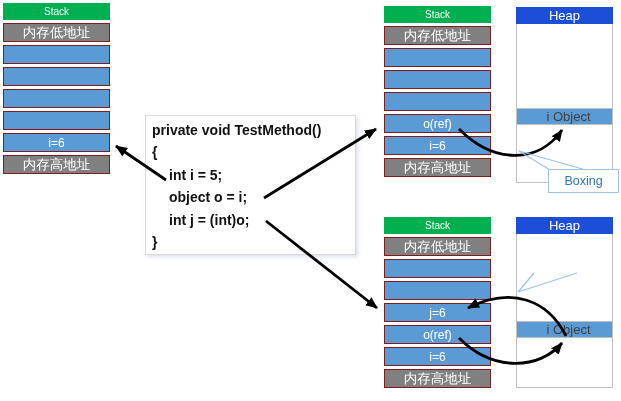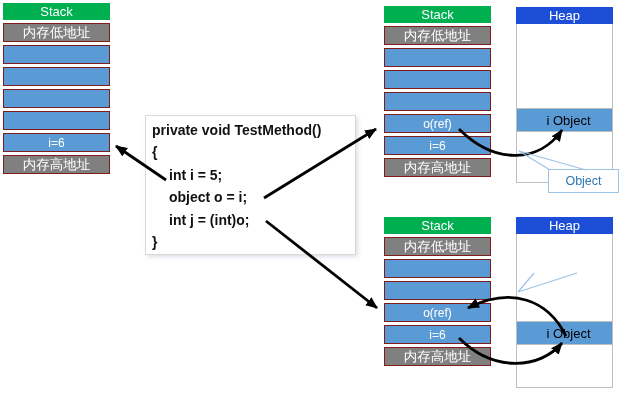--- a/index.html
+++ b/index.html
@@ -3,42 +3,42 @@
 <meta charset="utf-8">
 <style>
   html,body { margin:0; padding:0; background:#fff; }
   .canvas {
     position:relative; width:621px; height:401px; background:#ffffff;
     font-family:"Liberation Sans","DejaVu Sans",sans-serif; overflow:hidden;
   }
   
   .memtable { position:absolute; display:flex; flex-direction:column; gap:3px; width:107px; }
   .memtable .hdr {
-    height:17px; background:#00B050; color:#fff; font-size:13px;
+    height:17px; background:#00B050; color:#fff; font-size:10px;
     display:flex; align-items:center; justify-content:center; flex:0 0 auto;
   }
   .memtable .row {
     height:19px; box-sizing:border-box; border:1px solid #7f1d1d; color:#fff;
     display:flex; align-items:center; justify-content:center; font-size:12px; flex:0 0 auto;
   }
   .row.blue { background:#5B9BD5; }
   .row.gray { background:#808080; font-size:13.5px; }
   
   .heap {
     position:absolute; width:97px; box-sizing:border-box; background:#fff;
     border:1px solid #BFBFBF;
   }
   .heap .hdr {
     height:17px; margin:-1px -1px 0 -1px; background:#1d4ed8; color:#fff; font-size:13px;
     display:flex; align-items:center; justify-content:center;
   }
   .heap .obj {
-    position:absolute; left:-1px; right:-1px; height:24px; background:#5B9BD5;
+    position:absolute; left:-1px; right:-1px; height:17px; background:#5B9BD5;
     border:1px solid #BFBFBF; box-sizing:border-box;
-    color:#000000; font-size:13px; display:flex; align-items:center; justify-content:center;padding-left:8px;
+    color:#404040; font-size:13px; display:flex; align-items:center; justify-content:center;padding-left:8px;
   }
   
   .codebox {
     position:absolute; left:145px; top:115px; width:211px; height:140px; box-sizing:border-box;
     background:#fff; border:1px solid #D9D9D9; box-shadow:2px 2px 4px rgba(120,140,170,0.25);
     color:#111; font-size:14px;
   }
   .codebox .cl { height:22.4px; line-height:22.4px; padding-left:6px; white-space:pre; }
   .codebox .cl.ind { padding-left:23px; }
   .codebox { padding-top:3px;font-weight:bold; }
@@ -94,31 +94,32 @@
   <div class="heap" style="left:516px; top:7px; height:176px;">
     <div class="hdr">Heap</div>
     <div class="obj" style="top:100px;">i Object</div>
   </div>
 
   <div class="memtable" style="left:384px; top:217px;">
     <div class="hdr">Stack</div>
     <div class="row gray">内存低地址</div>
     <div class="row blue"></div>
     <div class="row blue"></div>
+    <div class="row blue">j=6</div>
     <div class="row blue">o(ref)</div>
     <div class="row blue">i=6</div>
     <div class="row gray">内存高地址</div>
   </div>
 
   <div class="heap" style="left:516px; top:217px; height:171px;">
     <div class="hdr">Heap</div>
     <div class="obj" style="top:103px;">i Object</div>
   </div>
 
-  <div class="callout" id="callout-boxing">Object</div>
+  <div class="callout" id="callout-boxing">Boxing</div>
 
   <svg class="overlay" viewBox="0 0 621 401">
     <defs>
       <marker id="ah" markerUnits="userSpaceOnUse" markerWidth="14" markerHeight="12" refX="11" refY="5" orient="auto">
         <path d="M0,0 L12,5 L0,10 z" fill="#000"></path>
       </marker>
     </defs>
 
     <path class="black" d="M 166 180 L 116 146" marker-end="url(#ah)"></path>
     <path class="black" d="M 264 198 L 376 129" marker-end="url(#ah)"></path>

